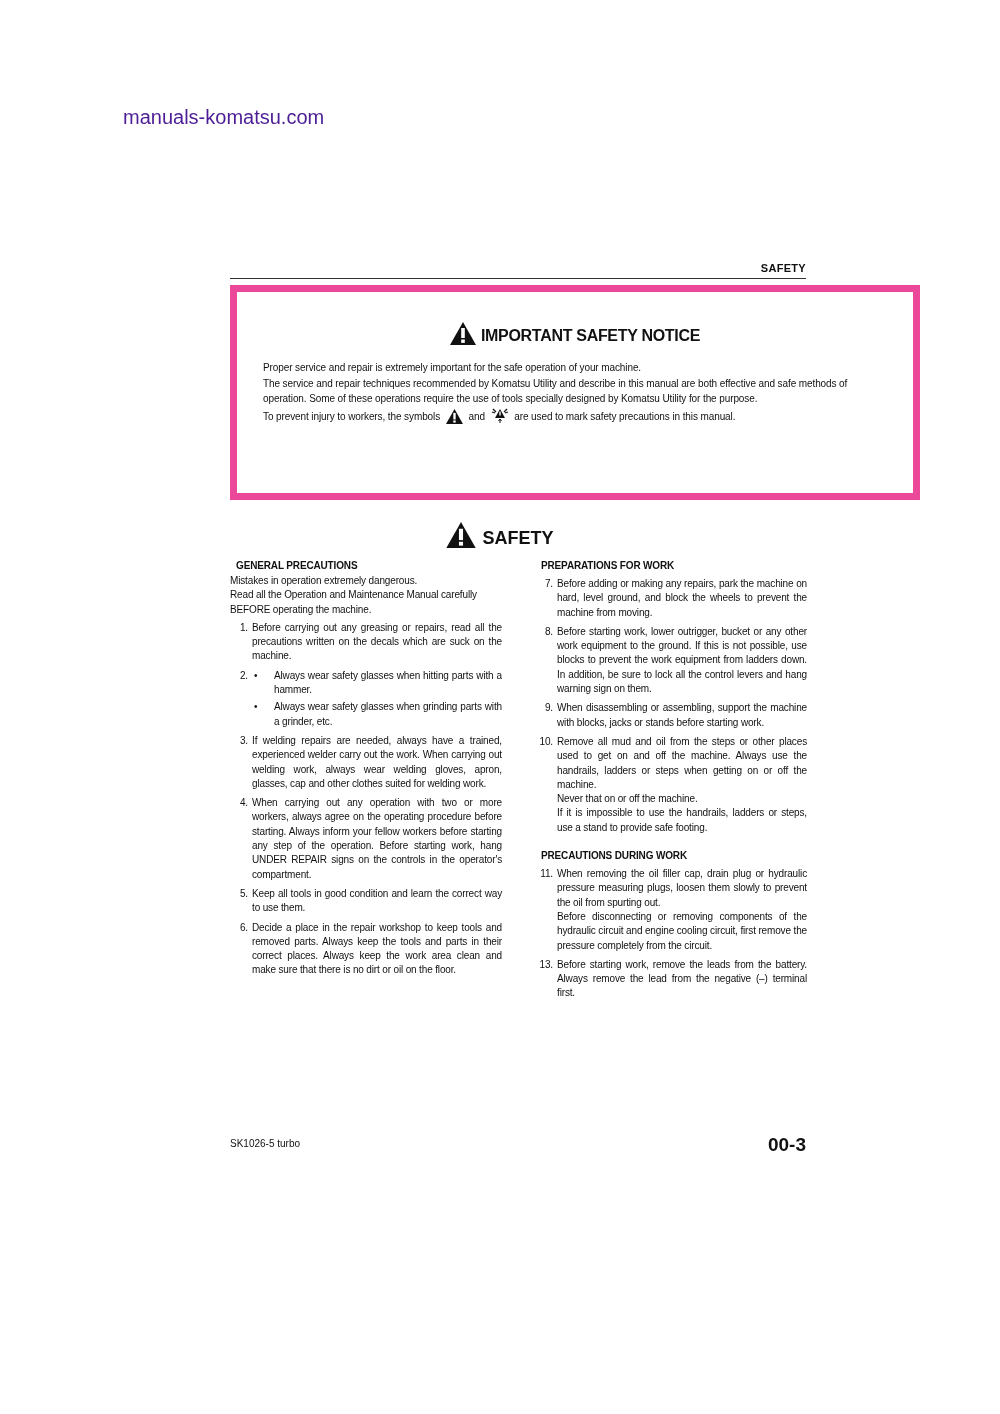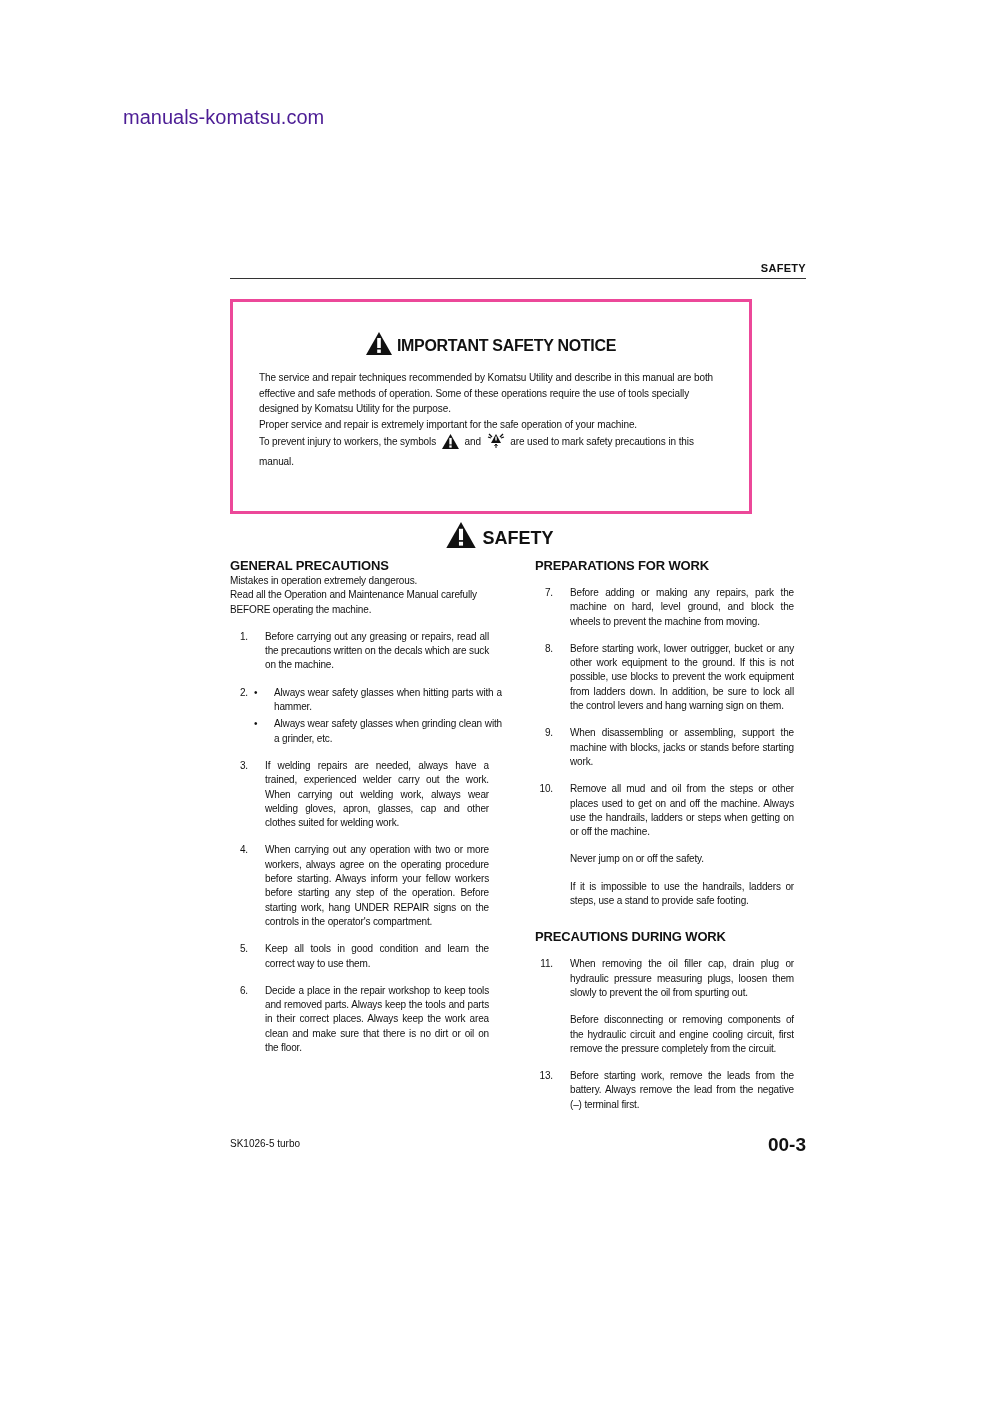--- a/index.html
+++ b/index.html
@@ -1,36 +1,36 @@
 <!DOCTYPE html>
 <html><head>
   <meta charset="utf-8">
   <style>
     html, body { margin: 0; padding: 0; background: #ffffff; }
     body { width: 1000px; height: 1414px; position: relative; font-family: "Liberation Sans", sans-serif; color: #111; overflow: hidden; }
     .watermark { position: absolute; left: 123px; top: 106px; font-size: 20px; color: #4c1d95; text-decoration: none; font-family: "Liberation Sans", sans-serif; }
     .page-header { position: absolute; left: 230px; top: 262px; width: 576px; height: 16px; border-bottom: 1px solid #333; }
     .page-header .title { position: absolute; right: 0; top: 0; font-size: 11px; font-weight: bold; letter-spacing: 0.3px; }
-    .notice-box { position: absolute; left: 230px; top: 299px; width: 522px; height: 215px; border: 3px solid #ec4899; box-sizing: border-box; }
+    .notice-box { position: absolute; left: 230px; top: 285px; width: 690px; height: 215px; border: 7px solid #ec4899; box-sizing: border-box; }
     .notice-title { position: absolute; left: 0; right: 0; top: 30px; text-align: center; font-size: 16px; font-weight: bold; letter-spacing: -0.3px; }
     .notice-title .warn { display: inline-block; vertical-align: -4px; margin-right: 5px; }
     .notice-body { position: absolute; left: 26px; right: 24px; top: 68px; font-size: 10px; line-height: 15.5px; letter-spacing: -0.1px; }
     .notice-body p { margin: 0; }
     .inline-icon { display: inline-block; vertical-align: -4px; margin: 0 3px; }
     .safety-title { position: absolute; left: 0; width: 1000px; top: 522px; text-align: center; font-size: 18px; font-weight: bold; }
     .safety-title .warn { display: inline-block; vertical-align: -4px; margin-right: 6px; }
     .col { position: absolute; top: 558px; width: 272px; font-size: 10px; line-height: 14.3px; letter-spacing: -0.15px; }
     .col.left { left: 230px; }
     .col.right { left: 535px; }
-    .sec-head { font-size: 13px; font-weight: bold; margin: 0 0 1px 0; line-height: 15px; }
+    .sec-head { font-size: 10px; font-weight: bold; margin: 0 0 1px 6px; line-height: 15px; }
     .intro p { margin: 0; }
     ol.items { list-style: none; margin: 4px 0 0 0; padding: 0; }
     ol.items li { position: relative; padding-left: 22px; margin-bottom: 5px; text-align: justify; }
     ol.items li .num { position: absolute; left: 0; width: 18px; text-align: right; }
-    ol.items li p { margin: 13px; }
+    ol.items li p { margin: 0; }
     ul.bullets { list-style: none; margin: 2px 0 0 0; padding: 0; }
     ul.bullets li { position: relative; padding-left: 22px; margin-bottom: 3px; }
     ul.bullets li .dot { position: absolute; left: 2px; }
     .sec-gap { height: 8px; }
     .footer-model { position: absolute; left: 230px; top: 1138px; font-size: 10px; }
     .footer-page { position: absolute; right: 194px; top: 1134px; font-size: 19px; font-weight: bold; }
   </style>
 </head>
 <body>
 
@@ -44,22 +44,22 @@
   <div class="notice-title">
     <span class="warn">
       <svg width="26" height="23" viewBox="0 0 26 23">
           <path d="M13 0 L26 23 L0 23 Z" fill="#111"></path>
           <rect x="11.2" y="6" width="3.6" height="10" fill="#fff"></rect>
           <rect x="11.2" y="17.5" width="3.6" height="3.4" fill="#fff"></rect>
         </svg>
     </span><span>IMPORTANT SAFETY NOTICE</span>
   </div>
   <div class="notice-body">
+    <p>Proper service and repair is extremely important for the safe operation of your machine.</p>
     <p>The service and repair techniques recommended by Komatsu Utility and describe in this manual are both effective and safe methods of operation. Some of these operations require the use of tools specially designed by Komatsu Utility for the purpose.</p>
-    <p>Proper service and repair is extremely important for the safe operation of your machine.</p>
     <p>
       <span>To prevent injury to workers, the symbols</span>
       <span class="inline-icon">
         <svg width="17" height="15" viewBox="0 0 26 23">
             <path d="M13 0 L26 23 L0 23 Z" fill="#111"></path>
             <rect x="11.2" y="6" width="3.6" height="10" fill="#fff"></rect>
             <rect x="11.2" y="17.5" width="3.6" height="3.4" fill="#fff"></rect>
           </svg>
       </span>
       <span>and</span>
@@ -94,21 +94,21 @@
   </div>
   <ol class="items">
     <li>
         <span class="num">1.</span>
         <p>Before carrying out any greasing or repairs, read all the precautions written on the decals which are suck on the machine.</p>
       </li>
     <li>
         <span class="num">2.</span>
       <ul class="bullets">
         <li><span class="dot">•</span><span>Always wear safety glasses when hitting parts with a hammer.</span></li>
-        <li><span class="dot">•</span><span>Always wear safety glasses when grinding clean with a grinder, etc.</span></li>
+        <li><span class="dot">•</span><span>Always wear safety glasses when grinding parts with a grinder, etc.</span></li>
       </ul>
     </li>
     <li>
         <span class="num">3.</span>
         <p>If welding repairs are needed, always have a trained, experienced welder carry out the work. When carrying out welding work, always wear welding gloves, apron, glasses, cap and other clothes suited for welding work.</p>
       </li>
     <li>
         <span class="num">4.</span>
         <p>When carrying out any operation with two or more workers, always agree on the operating procedure before starting. Always inform your fellow workers before starting any step of the operation. Before starting work, hang UNDER REPAIR signs on the controls in the operator's compartment.</p>
       </li>
@@ -134,21 +134,21 @@
         <span class="num">8.</span>
         <p>Before starting work, lower outrigger, bucket or any other work equipment to the ground. If this is not possible, use blocks to prevent the work equipment from ladders down. In addition, be sure to lock all the control levers and hang warning sign on them.</p>
       </li>
     <li>
         <span class="num">9.</span>
         <p>When disassembling or assembling, support the machine with blocks, jacks or stands before starting work.</p>
       </li>
     <li>
         <span class="num">10.</span>
         <p>Remove all mud and oil from the steps or other places used to get on and off the machine. Always use the handrails, ladders or steps when getting on or off the machine.</p>
-        <p>Never jump on or off the safety.</p>
+        <p>Never that on or off the machine.</p>
         <p>If it is impossible to use the handrails, ladders or steps, use a stand to provide safe footing.</p>
       </li>
   </ol>
   <div class="sec-gap"></div>
   <div class="sec-head">PRECAUTIONS DURING WORK</div>
   <ol class="items">
     <li>
         <span class="num">11.</span>
         <p>When removing the oil filler cap, drain plug or hydraulic pressure measuring plugs, loosen them slowly to prevent the oil from spurting out.</p>
         <p>Before disconnecting or removing components of the hydraulic circuit and engine cooling circuit, first remove the pressure completely from the circuit.</p>

